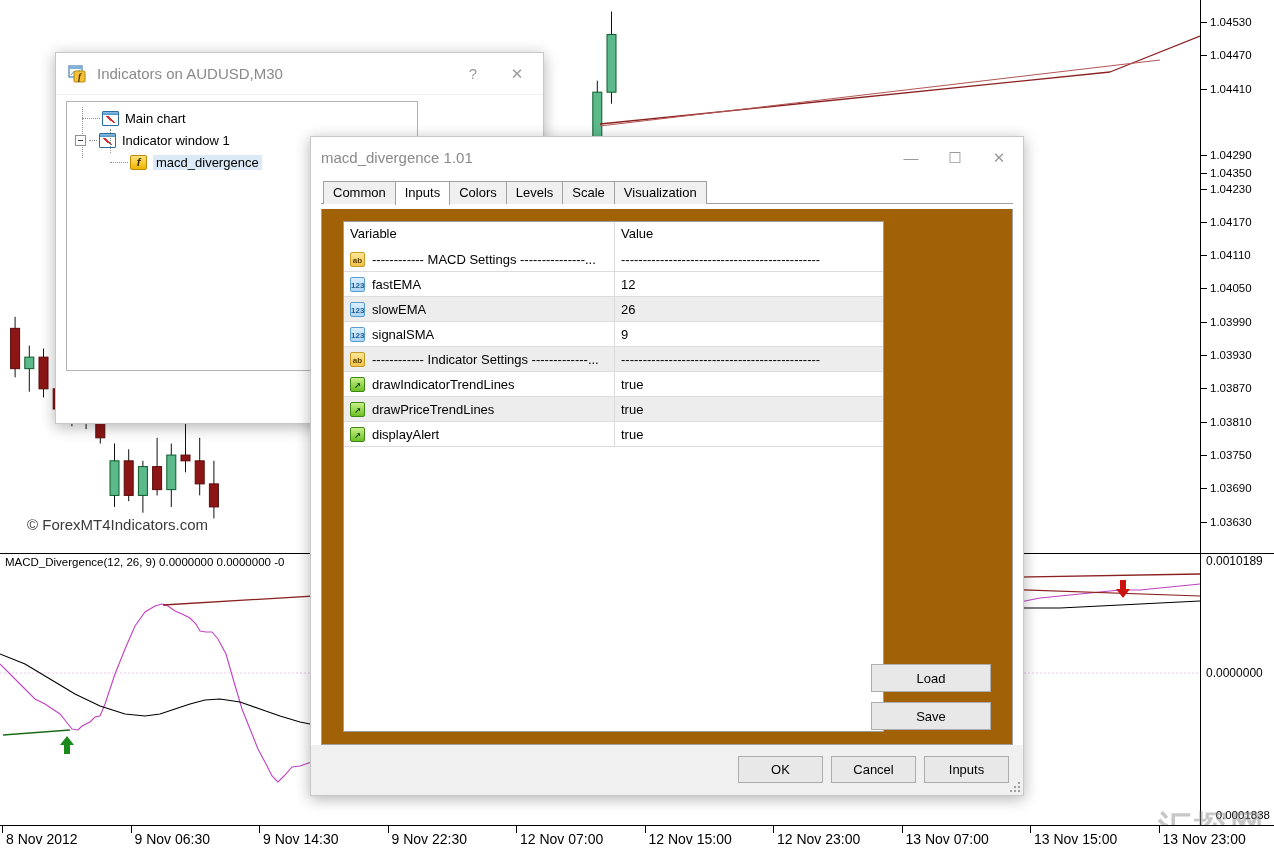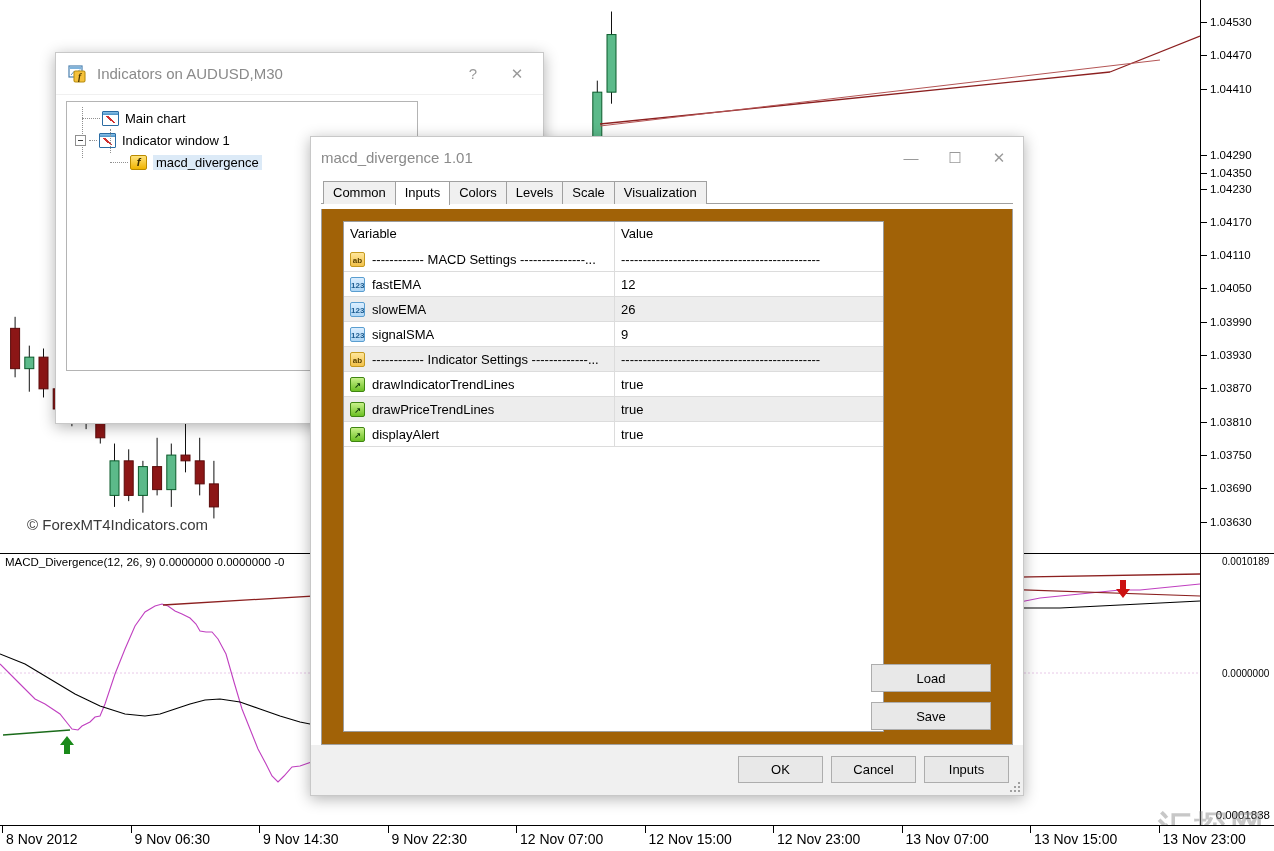--- a/index.html
+++ b/index.html
@@ -37,21 +37,21 @@
   }
   .macd-pane {
     position:absolute; left:0; top:554px; right:74px; bottom:26px;
     background:#fff; overflow:hidden;
   }
   .macd-axis {
     position:absolute; right:0; top:554px; width:74px; bottom:26px;
     border-left:1px solid #000; background:#fff;
   }
   .macd-axis .mtick {
-    position:absolute; left:16px; font-size:10px; color:#000; white-space:nowrap;
+    position:absolute; left:0; font-size:12px; color:#000; white-space:nowrap;
     padding-left:5px; transform:translateY(-50%);
   }
   .macd-label {
     position:absolute; left:5px; top:556px; font-size:11.5px; color:#000;
     white-space:nowrap; z-index:6;
   }
   .time-axis {
     position:absolute; left:0; right:0; bottom:0; height:26px;
     border-top:1px solid #000; background:#fff;
   }

